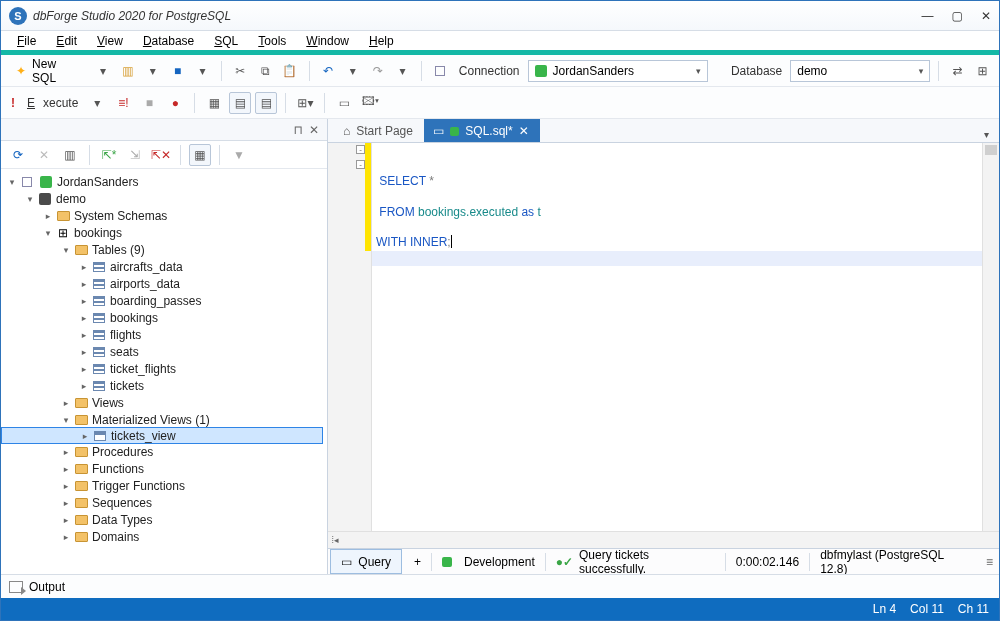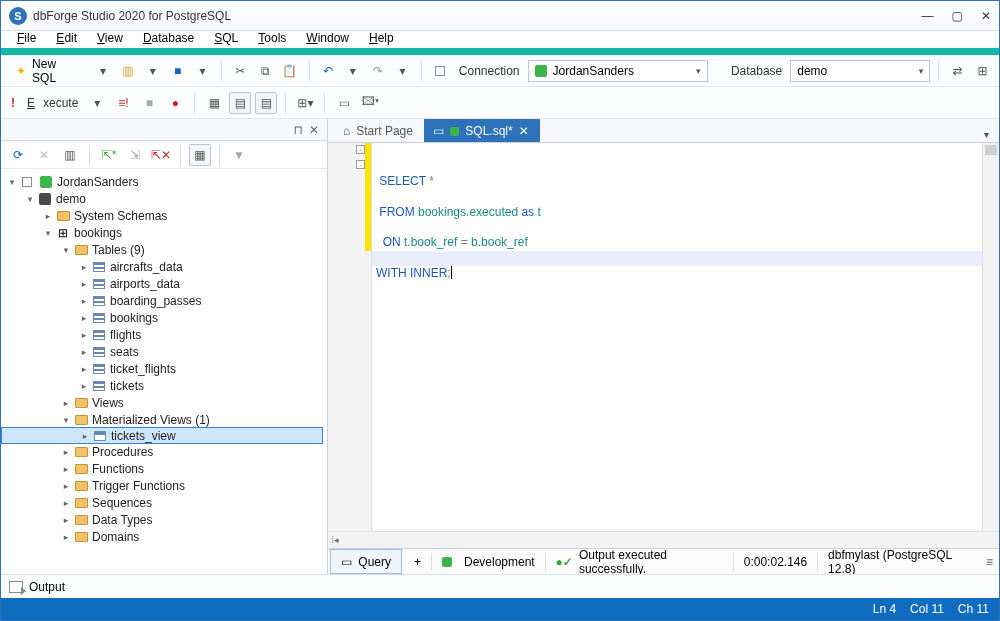--- a/index.html
+++ b/index.html
@@ -1,25 +1,25 @@
 <!DOCTYPE html>
 <html><head>
 <meta charset="utf-8">
 <style>
 * { margin: 0; padding: 0; box-sizing: border-box; font-family: "Segoe UI", Tahoma, sans-serif; font-size: 12px; }
 body { background: #fff; width: 1000px; height: 621px; border: 1px solid #2e73ba; display: flex; flex-direction: column; overflow: hidden; }
 
 
 .titlebar { height: 30px; background: linear-gradient(#fff,#f5f8fc); display: flex; align-items: center; padding: 0 8px; border-bottom: 1px solid #d6dde6; }
 .titlebar .app-icon { width: 18px; height: 18px; background:#2e73ba; border-radius:50%; display:flex; align-items:center; justify-content:center; color:#fff; font-weight:bold; font-size:11px; margin-right:6px;}
-.titlebar .title { flex:1; color:#333; }
+.titlebar .title { flex:1; color:#333;font-style:italic; }
 .winbtns { display:flex; gap:18px; color:#333; font-size:14px; }
 
 
-.menubar { height:24px; display:flex; align-items:flex-end; padding:0 8px; gap:4px; border-bottom:7px solid #14b8a6; }
+.menubar { height:24px; display:flex; align-items:flex-start; padding:0 8px; gap:4px; border-bottom:5px solid #14b8a6; }
 .menuitem { padding:3px 8px; cursor:default; }
 .menuitem u { text-decoration: underline; }
 
 
 .toolbar { height:32px; display:flex; align-items:center; padding:0 6px; gap:4px; border-bottom:1px solid #e4e8ee; background:#fcfdfe; }
 .tbtn { width:22px; height:22px; display:flex; align-items:center; justify-content:center; border:1px solid transparent; border-radius:2px; cursor:default; color:#555; }
 .tbtn.boxed { border:1px solid #b8c6d8; background:#f3f7fc; }
 .sep { width:1px; height:20px; background:#d6dde6; margin:0 4px; }
 .tlabel { padding:0 4px; color:#333; display:flex; align-items:center; gap:4px; }
 .dropdown { height:22px; border:1px solid #b8c6d8; background:#fff; display:flex; align-items:center; padding:0 6px; gap:6px; min-width:160px; }
@@ -376,21 +376,20 @@
 
     <div class="editor-wrap">
       <div class="gutter">
         <div class="fold" style="top:2px">-</div>
         <div class="fold" style="top:17px">-</div>
       </div>
       <div class="code">
         <div class="current-line"></div>
 <div class="line"><span class="kw"> SELECT </span><span class="grey">*</span></div>
 <div class="line"><span class="kw"> FROM</span><span class="ident"> bookings.executed </span><span class="kw">as</span><span class="ident"> t</span></div>
-<div class="line"><span class="kw">  ON</span><span class="ident"> t.book_ref </span><span class="grey">=</span><span class="ident"> b.book_ref</span></div>
 <div class="line"><span class="kw">WITH INNER</span><span class="grey">;</span><span class="caret"></span></div>
       </div>
       <div class="vscroll">
           <div class="thumb-top"></div>
         </div>
     </div>
 
     <div class="hscroll-row">
       <div class="handle">⁞◂</div>
       <div class="track"></div>
@@ -403,21 +402,21 @@
         </div>
       <div class="status-btn">+</div>
       <div class="status-sep"></div>
       <div class="cell">
           <span class="pill-dev"></span>
           <span>Development</span>
         </div>
       <div class="status-sep"></div>
       <div class="cell">
           <span class="check-ok">●✓</span>
-          <span>Output executed successfully.</span>
+          <span>Query tickets successfully.</span>
         </div>
       <div class="status-sep"></div>
       <div class="cell">0:00:02.146</div>
       <div class="status-sep"></div>
       <div class="cell">dbfmylast (PostgreSQL 12.8)</div>
       <div class="rightmenu">≡</div>
     </div>
   </div>
 </div>
 

